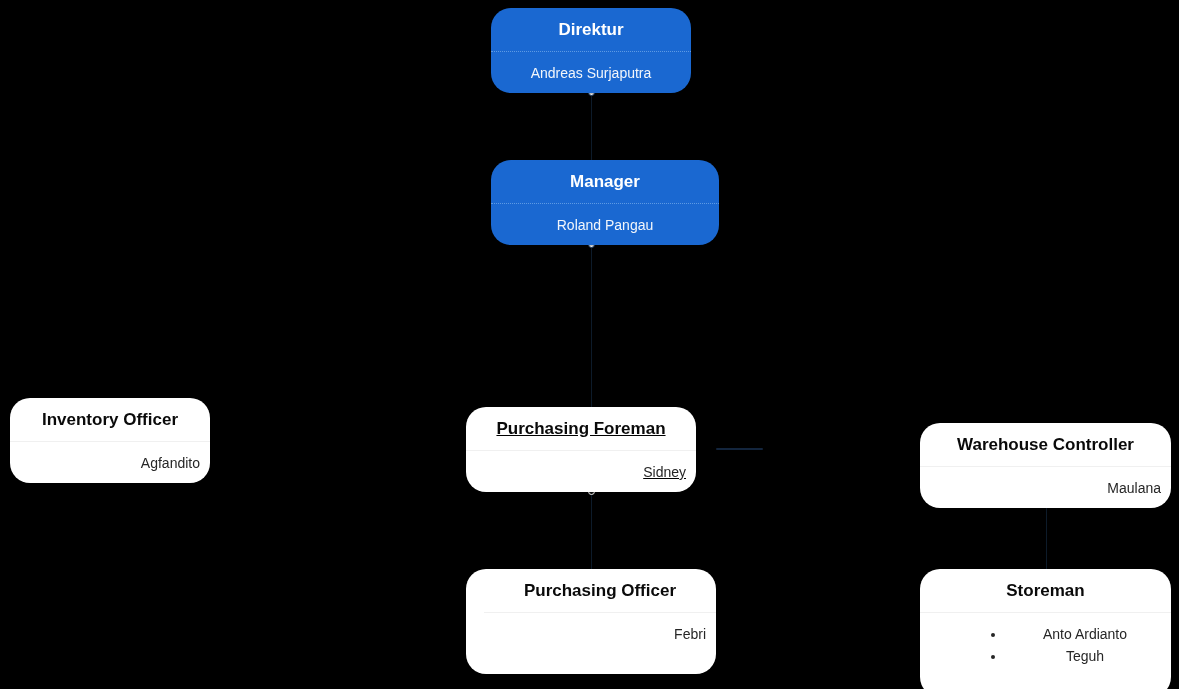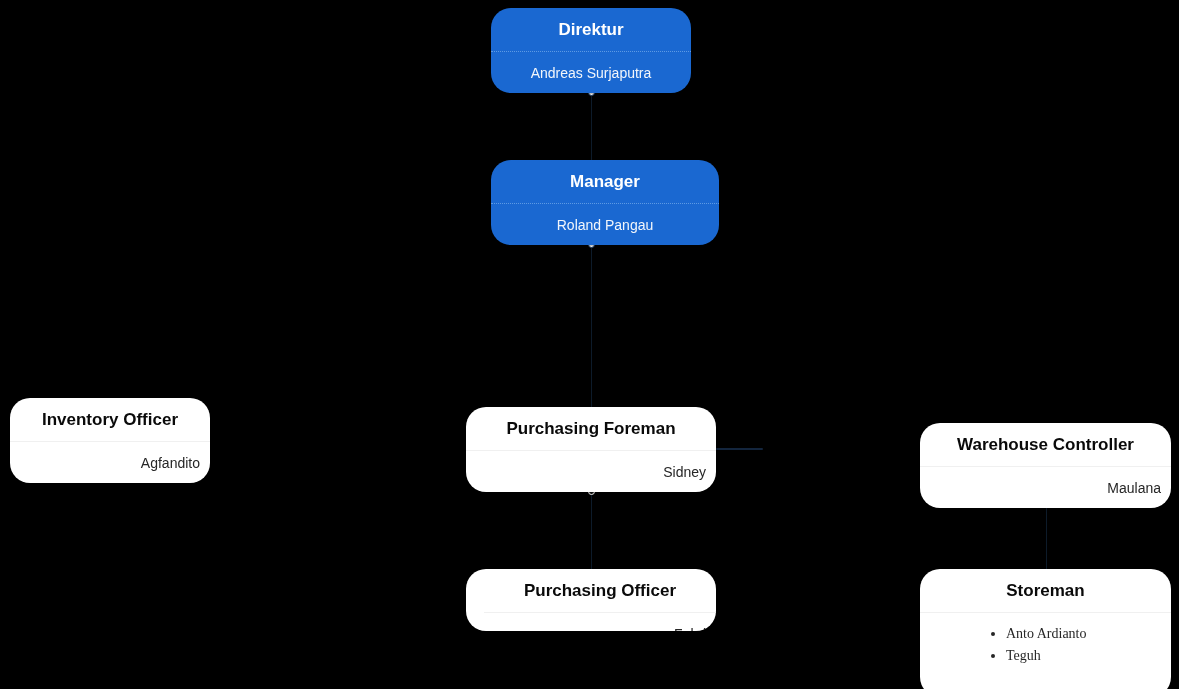--- a/index.html
+++ b/index.html
@@ -108,42 +108,41 @@
   .card.white .card-body {
     color: #262626;
     font-size: 14px;
     line-height: 18px;
     padding: 12px 10px 13px;
     text-align: right;
   }
 
   
   .card.white .card-body.list {
-    text-align: left;
+    text-align: center;
     padding: 10px 7px 12px 0;
-    font-family: Liberation Serif, serif;
   }
   .name-list {
     margin: 0;
     padding-left: 86px;
     list-style: disc;
   }
   .name-list li {
     font-size: 14px;
     line-height: 22px;
     color: #262626;
   }
 
   
   #card-direktur              { left: 491px; top: 8px;   width: 200px; height: 85px; }
   #card-manager               { left: 491px; top: 160px; width: 228px; height: 85px; }
   #card-inventory-officer     { left: 10px;  top: 398px; width: 200px; height: 85px; }
-  #card-purchasing-foreman    { left: 466px; top: 407px; width: 250px; height: 85px; }
+  #card-purchasing-foreman    { left: 466px; top: 407px; width: 230px; height: 85px; text-decoration: underline; }
   #card-warehouse-controller  { left: 920px; top: 407px; width: 251px; height: 85px; margin-top: 16px; }
-  #card-purchasing-officer    { left: 466px; top: 569px; width: 250px; height: 62px; padding-left: 18px; }
+  #card-purchasing-officer    { left: 466px; top: 569px; width: 250px; height: 105px; padding-left: 18px; }
   #card-storeman              { left: 920px; top: 569px; width: 251px; height: 128px; }
 </style>
 </head>
 <body>
 
 <div id="org-canvas">
 
   <div class="connector-layer">
 
     <div class="v-line" style="left:591px; top:96px; height:64px;"></div>

